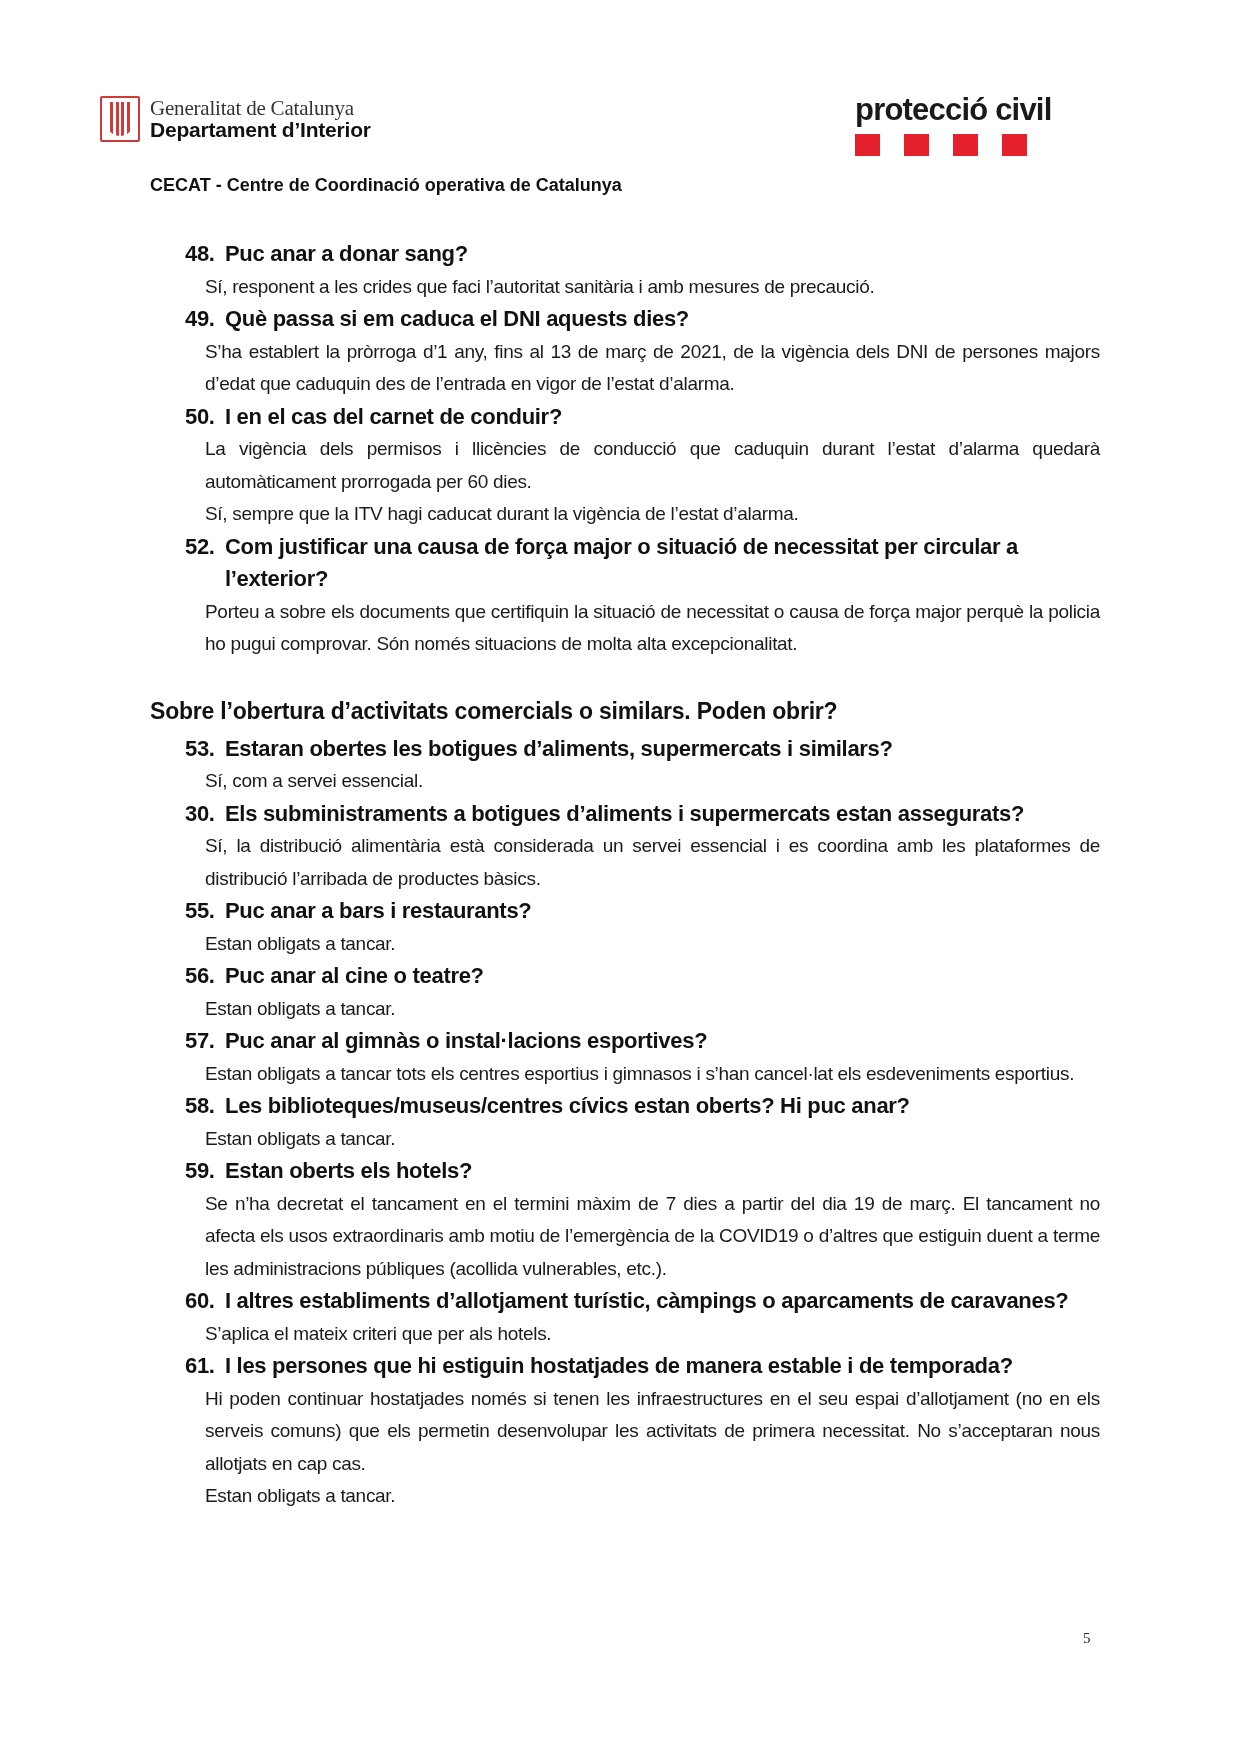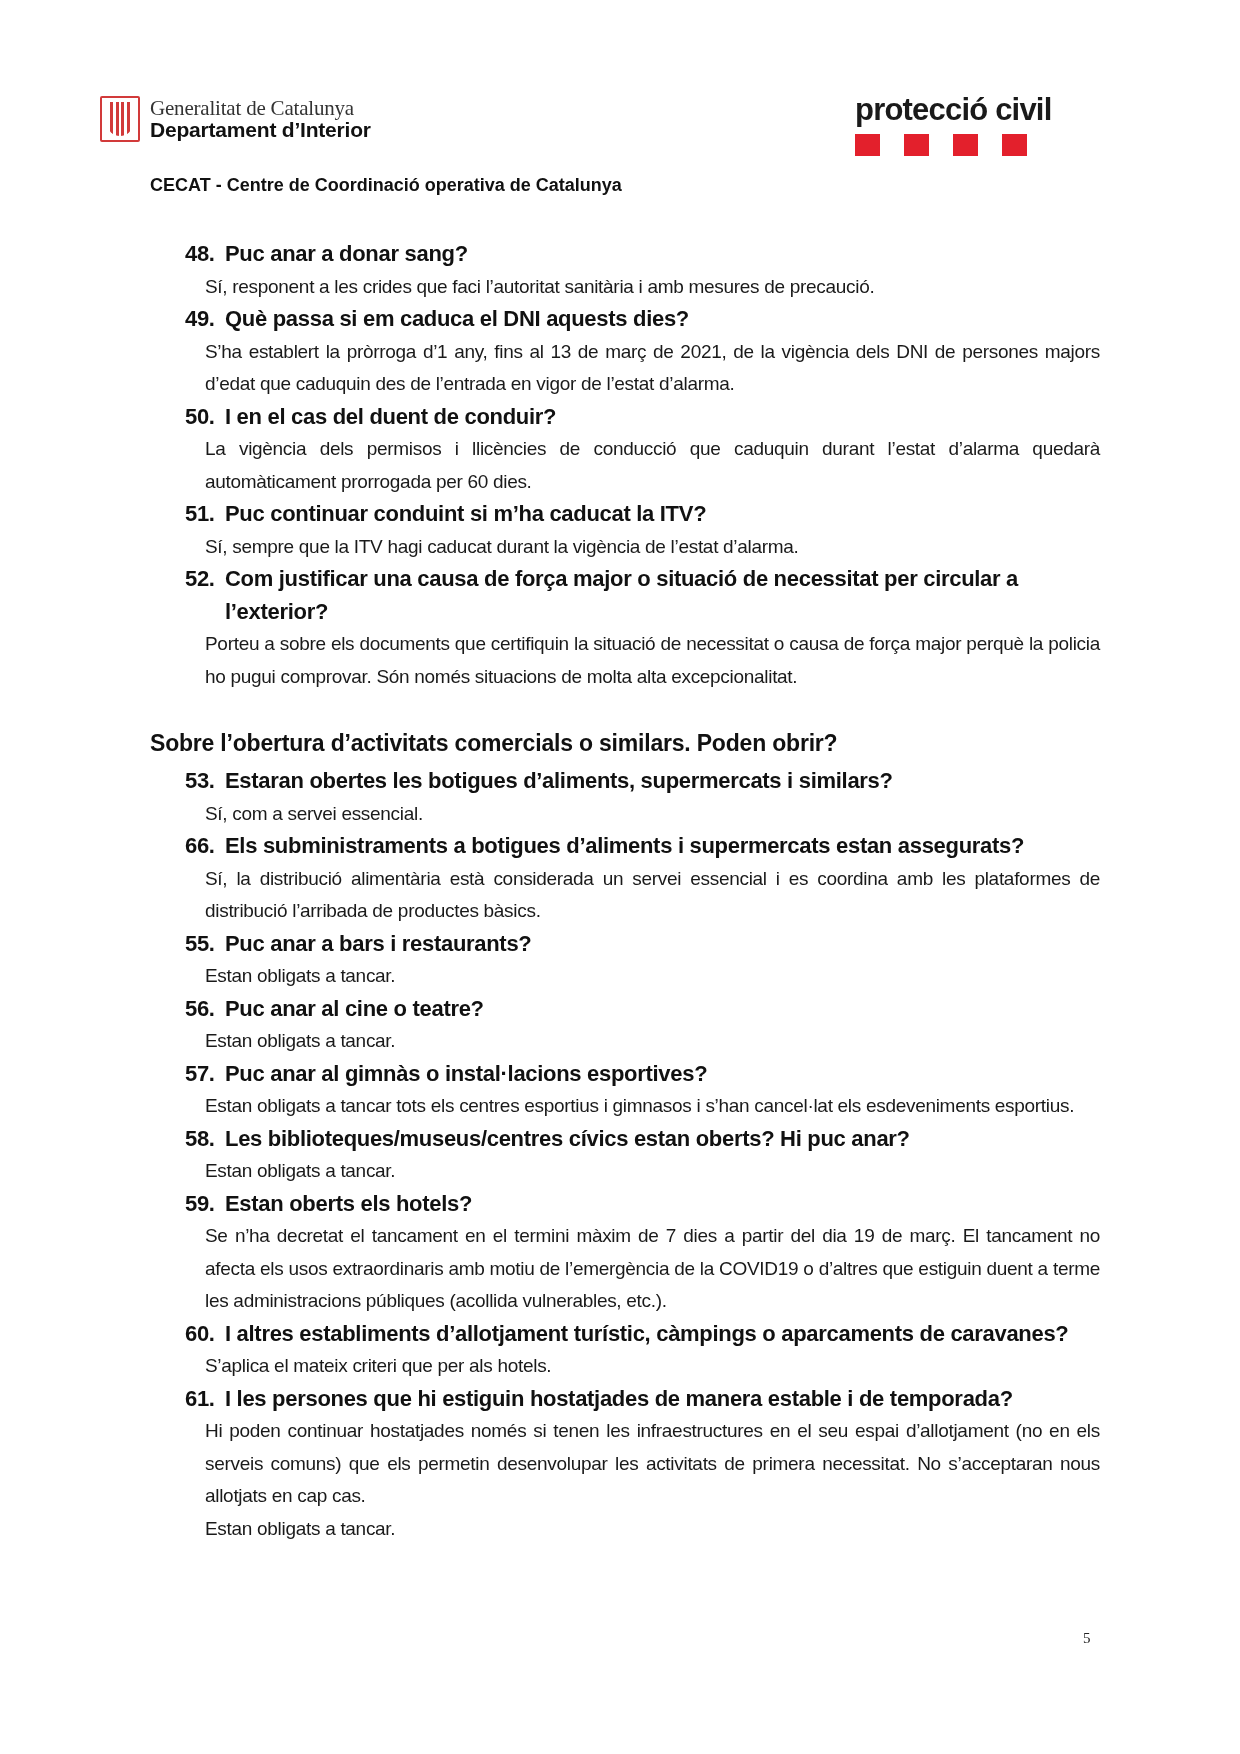--- a/index.html
+++ b/index.html
@@ -73,29 +73,25 @@
       <div class="qa">
         <div class="q">
           <span class="num">49.</span>
           <span>Què passa si em caduca el DNI aquests dies?</span>
         </div>
         <div class="a">S’ha establert la pròrroga d’1 any, fins al 13 de març de 2021, de la vigència dels DNI de persones majors d’edat que caduquin des de l’entrada en vigor de l’estat d’alarma.</div>
       </div>
       <div class="qa">
         <div class="q">
           <span class="num">50.</span>
-          <span>I en el cas del duent de conduir?</span>
+          <span>I en el cas del carnet de conduir?</span>
         </div>
         <div class="a">La vigència dels permisos i llicències de conducció que caduquin durant l’estat d’alarma quedarà automàticament prorrogada per 60 dies.</div>
       </div>
       <div class="qa">
-        <div class="q">
-          <span class="num">51.</span>
-          <span>Puc continuar conduint si m’ha caducat la ITV?</span>
-        </div>
         <div class="a">Sí, sempre que la ITV hagi caducat durant la vigència de l’estat d’alarma.</div>
       </div>
       <div class="qa">
         <div class="q">
           <span class="num">52.</span>
           <span>Com justificar una causa de força major o situació de necessitat per circular a l’exterior?</span>
         </div>
         <div class="a">Porteu a sobre els documents que certifiquin la situació de necessitat o causa de força major perquè la policia ho pugui comprovar. Són només situacions de molta alta excepcionalitat.</div>
       </div>
     </div>
@@ -103,21 +99,21 @@
   <div id="block2">
       <div class="qa">
         <div class="q">
           <span class="num">53.</span>
           <span>Estaran obertes les botigues d’aliments, supermercats i similars?</span>
         </div>
         <div class="a">Sí, com a servei essencial.</div>
       </div>
       <div class="qa">
         <div class="q">
-          <span class="num">66.</span>
+          <span class="num">30.</span>
           <span>Els subministraments a botigues d’aliments i supermercats estan assegurats?</span>
         </div>
         <div class="a">Sí, la distribució alimentària està considerada un servei essencial i es coordina amb les plataformes de distribució l’arribada de productes bàsics.</div>
       </div>
       <div class="qa">
         <div class="q">
           <span class="num">55.</span>
           <span>Puc anar a bars i restaurants?</span>
         </div>
         <div class="a">Estan obligats a tancar.</div>

